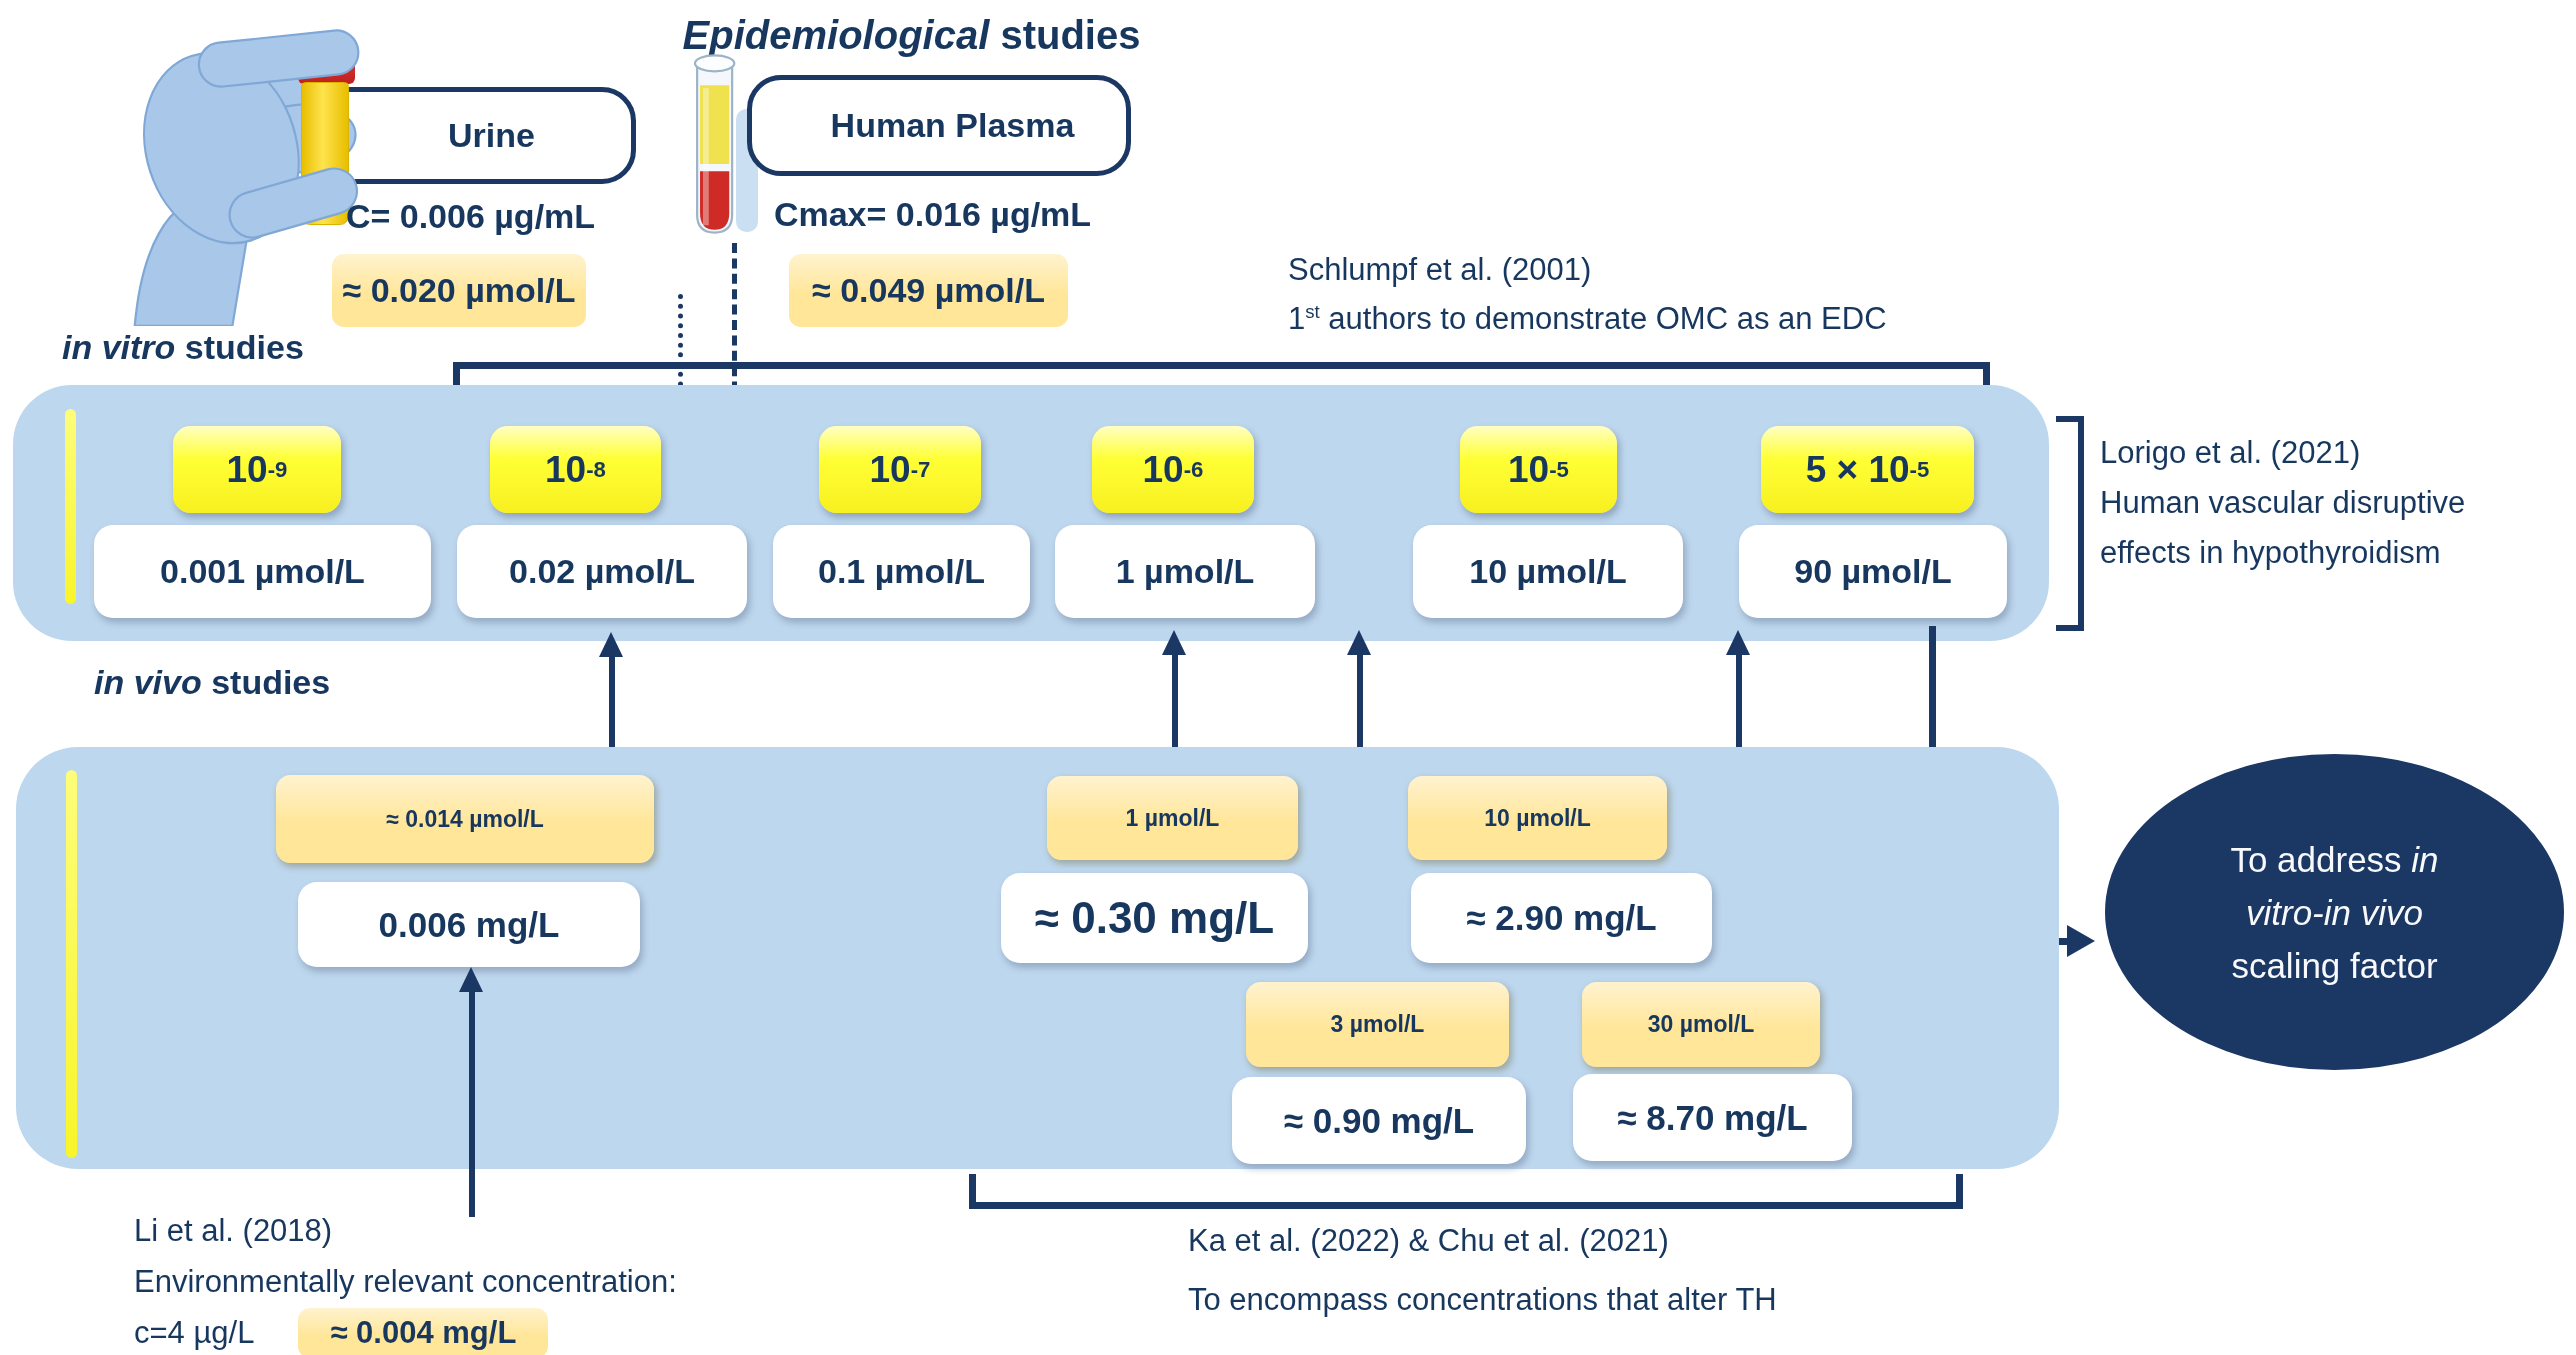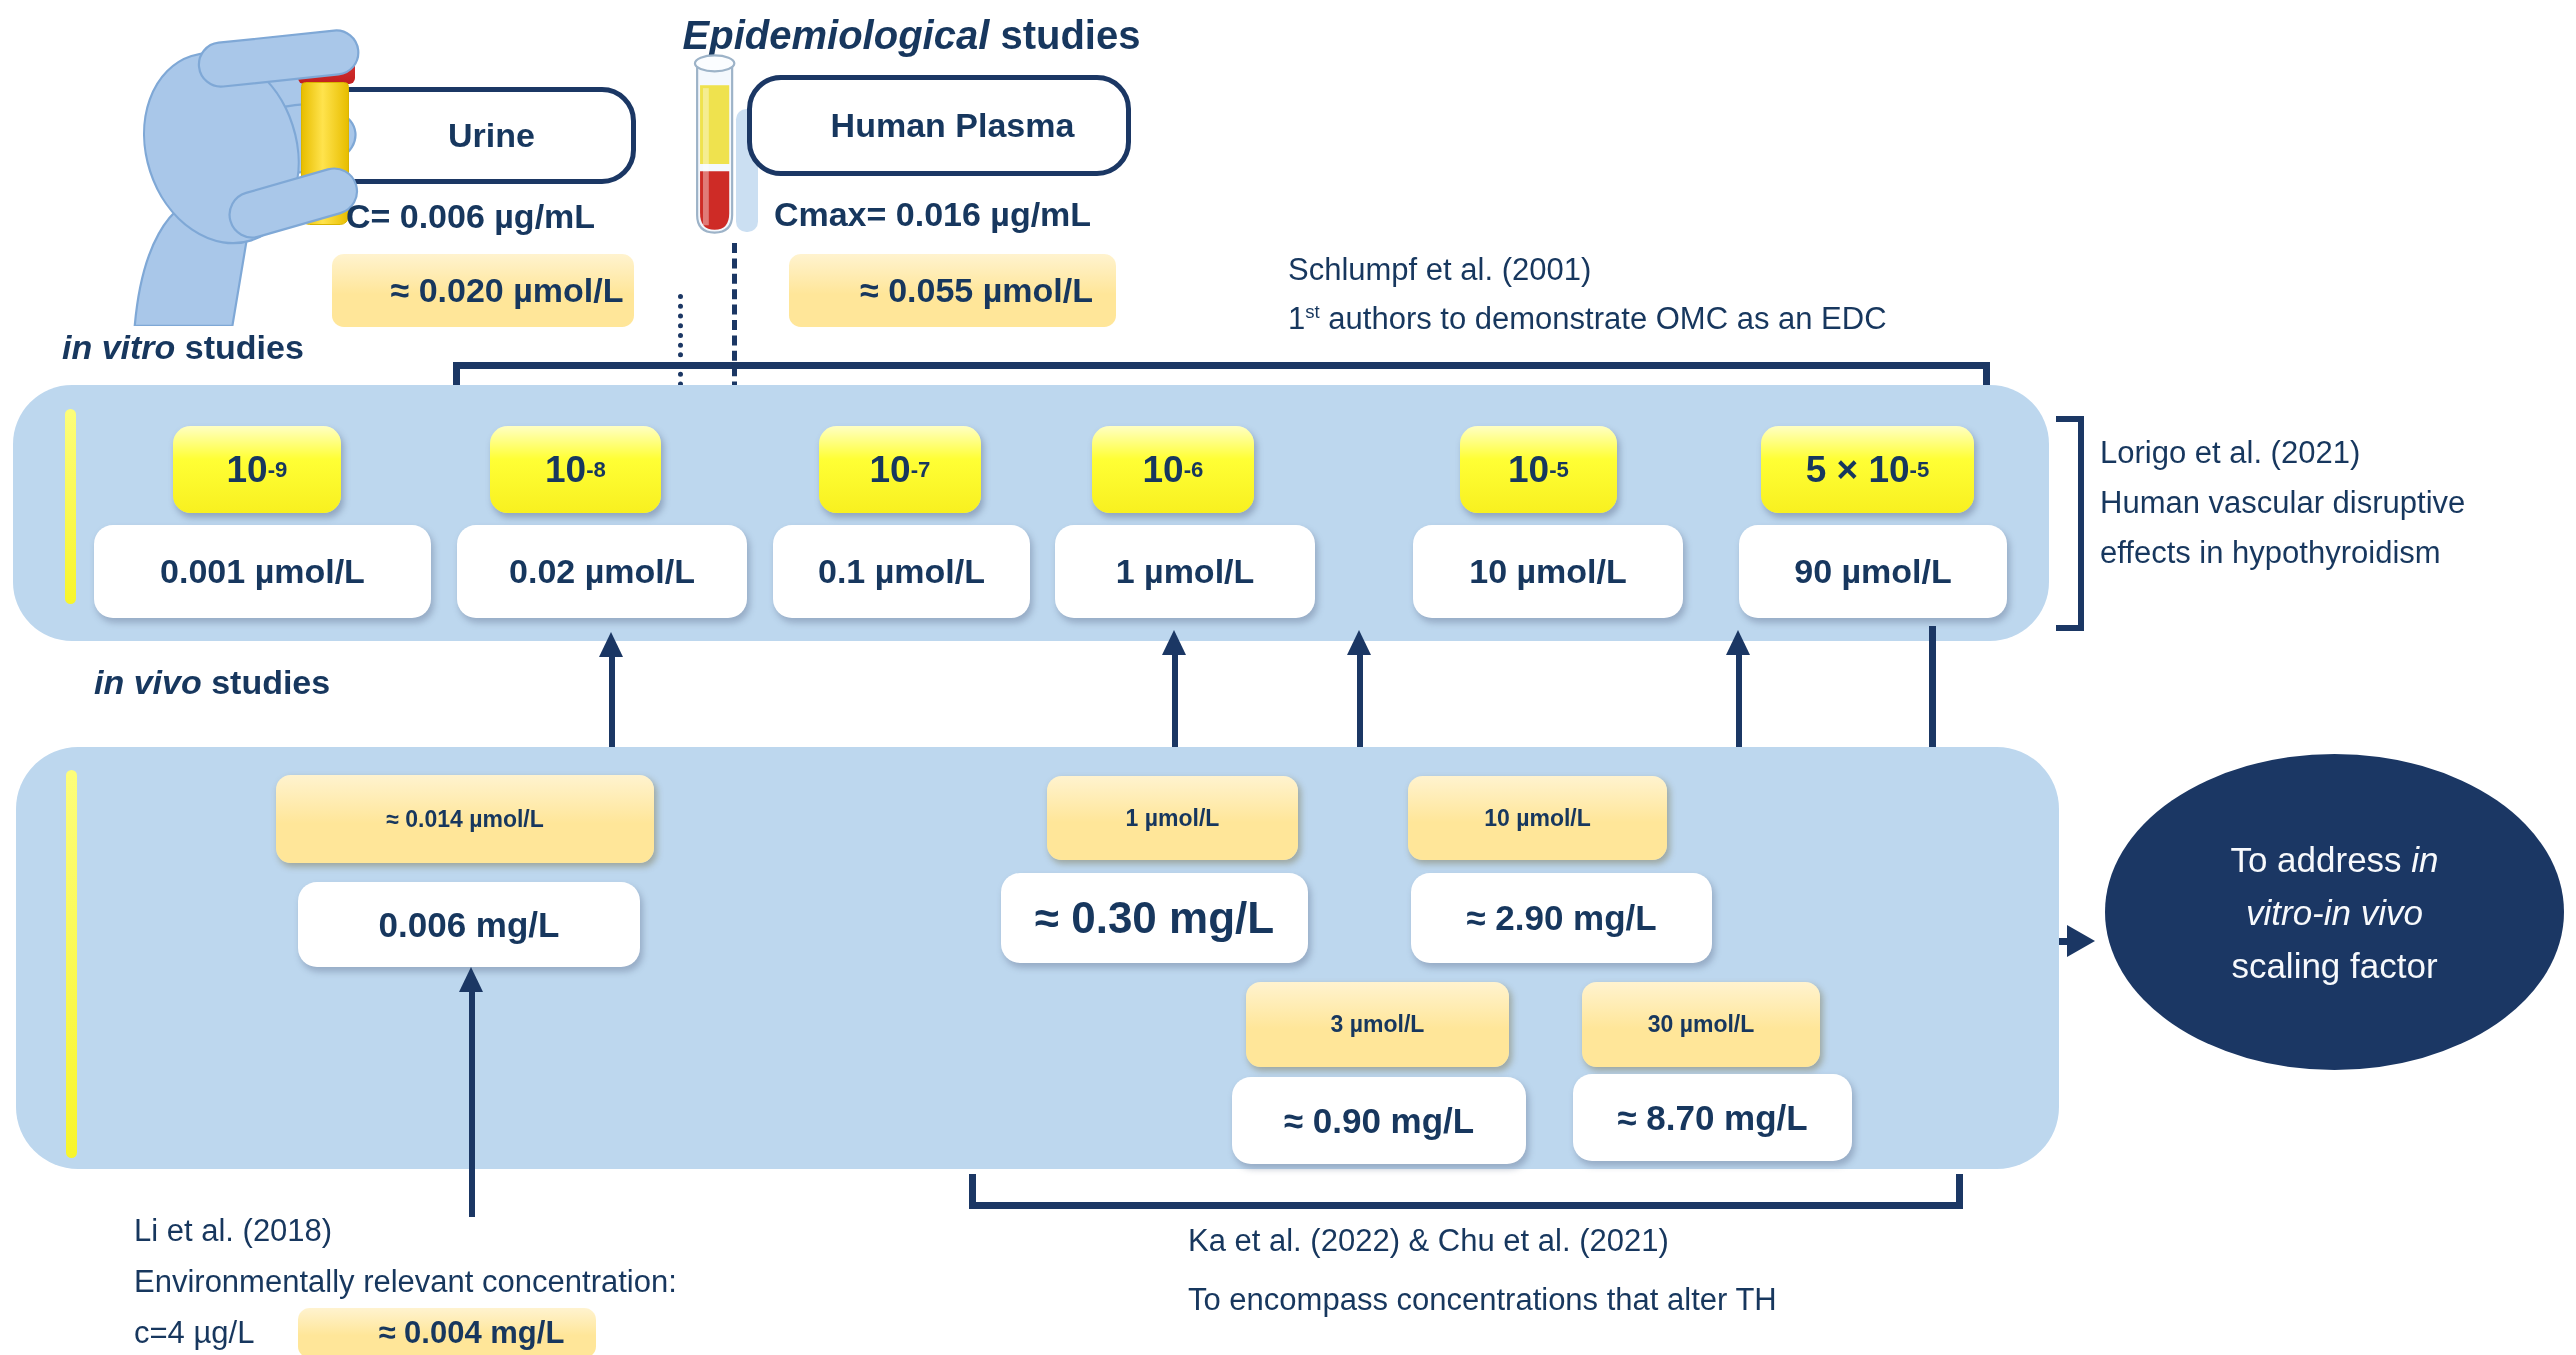--- a/index.html
+++ b/index.html
@@ -44,21 +44,21 @@
   .bracket-bottom{position:absolute;border-bottom:7.3px solid #1B3764;border-left:7.3px solid #1B3764;border-right:7.3px solid #1B3764;}
   .bracket-right{position:absolute;border-top:6.6px solid #1B3764;border-right:6.6px solid #1B3764;border-bottom:6.6px solid #1B3764;}
   
   .sec-label{position:absolute;font-size:34px;font-weight:bold;white-space:nowrap;}
   
   .ellipse{position:absolute;background:#1B3764;border-radius:50%;display:flex;align-items:center;justify-content:center;
            text-align:center;color:#F7F9FC;font-size:35px;line-height:53px;}
   .epi-title{position:absolute;font-size:40px;font-weight:bold;white-space:nowrap;}
   .conc-text{position:absolute;font-size:34px;font-weight:bold;text-align:center;white-space:nowrap;}
   .badge{background:linear-gradient(180deg,#FFF3CF 0%,#FFE699 55%);border-radius:11.8px;display:flex;
-         align-items:center;justify-content:center;font-weight:600;padding-left:48px;}
+         align-items:center;justify-content:center;font-weight:600;}
 </style>
 </head>
 <body>
 
 <div class="canvas">
 
   <div class="epi-title" style="left:610px;top:13px;width:603px;text-align:center;"><i>Epidemiological</i><span> studies</span></div>
 
   <div class="lblbox" style="left:259px;top:87px;width:367px;height:87px;">
     <span style="margin-left:88px;">Urine</span>
@@ -92,21 +92,21 @@
     <rect x="22" y="46" width="40" height="108" fill="#EFE24E"></rect>
     <path d="M 22,164 L 62,164 L 62,221 Q 62,244 42,244 Q 22,244 22,221 Z" fill="#CE2B26"></path>
     <rect x="26" y="50" width="8" height="188" fill="rgba(255,255,255,0.38)"></rect>
     <ellipse cx="42" cy="16" rx="27" ry="11" fill="#FBFDFF" stroke="#9DB3C8" stroke-width="3"></ellipse>
   </svg>
 
   <div class="conc-text" style="left:294px;top:197px;width:353px;">C= 0.006 µg/mL</div>
   <div class="conc-text" style="left:756px;top:195px;width:353px;">Cmax= 0.016 µg/mL</div>
 
   <div class="badge abs" style="left:332px;top:254px;width:254px;height:73px;font-size:34px;">≈ 0.020 µmol/L</div>
-  <div class="badge abs" style="left:789px;top:254px;width:279px;height:73px;font-size:34px;">≈ 0.055 µmol/L</div>
+  <div class="badge abs" style="left:789px;top:254px;width:279px;height:73px;font-size:34px;">≈ 0.049 µmol/L</div>
 
   <div class="dropline dotted" style="left:678px;top:294px;height:190px;"></div>
   <div class="dropline dashed" style="left:732px;top:243px;height:241px;"></div>
 
   <div class="note" style="left:1288px;top:245px;">
     <div>Schlumpf et al. (2001)</div>
     <div><span>1</span><sup>st</sup><span> authors to demonstrate OMC as an EDC</span></div>
   </div>
 
   <div class="bracket-top" style="left:453px;top:362px;width:1523px;height:43px;"></div>

